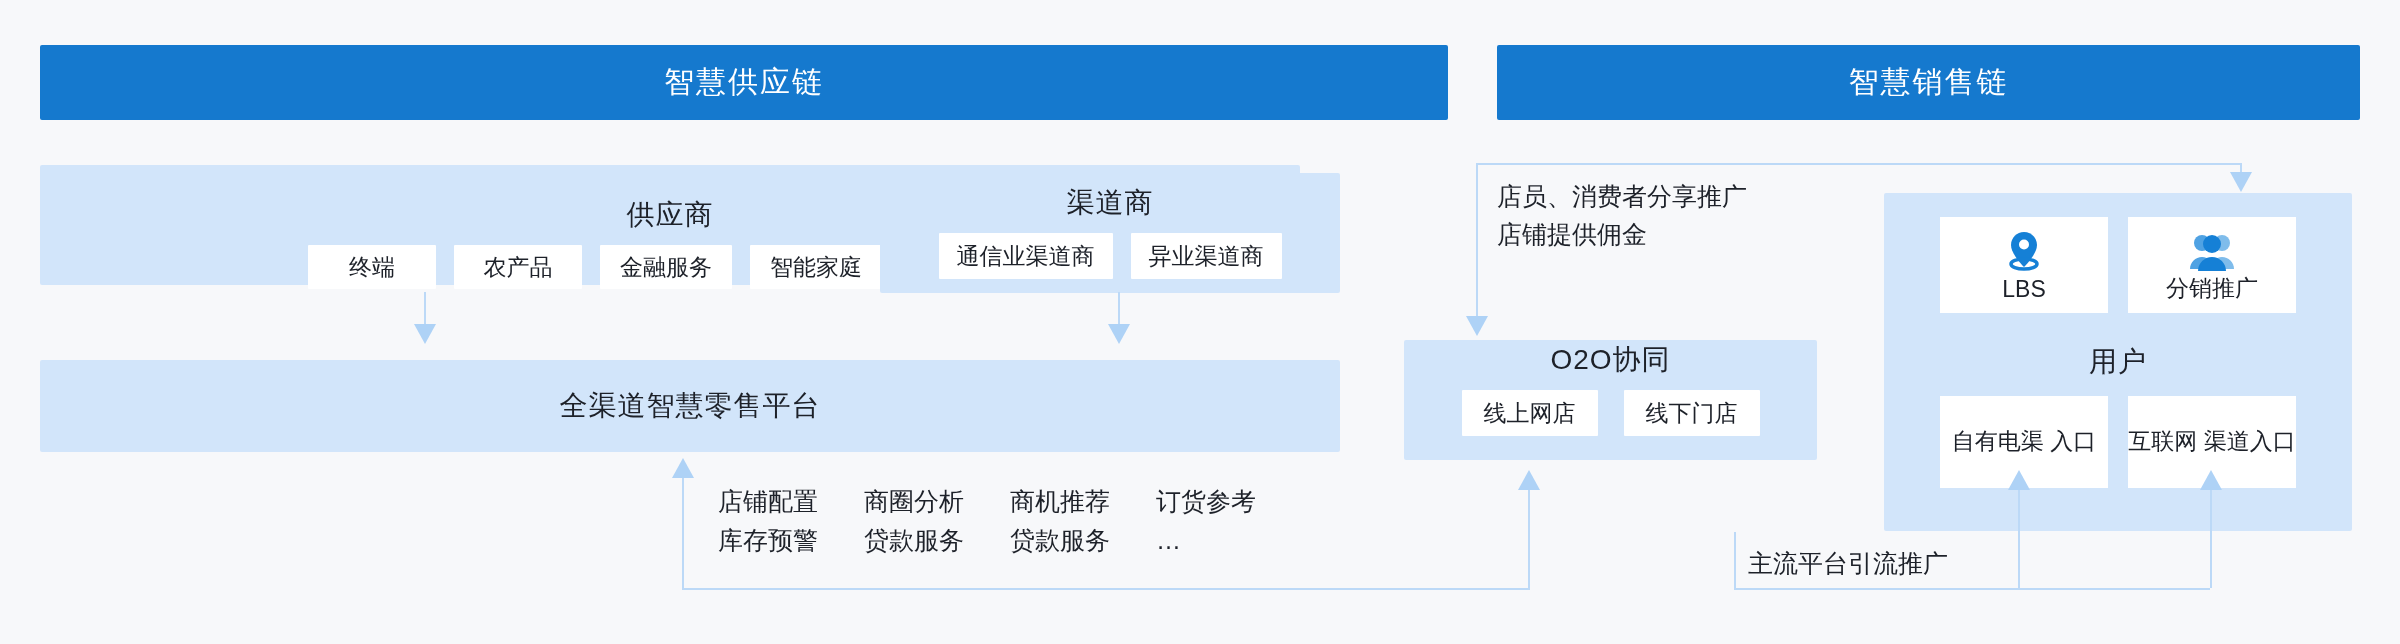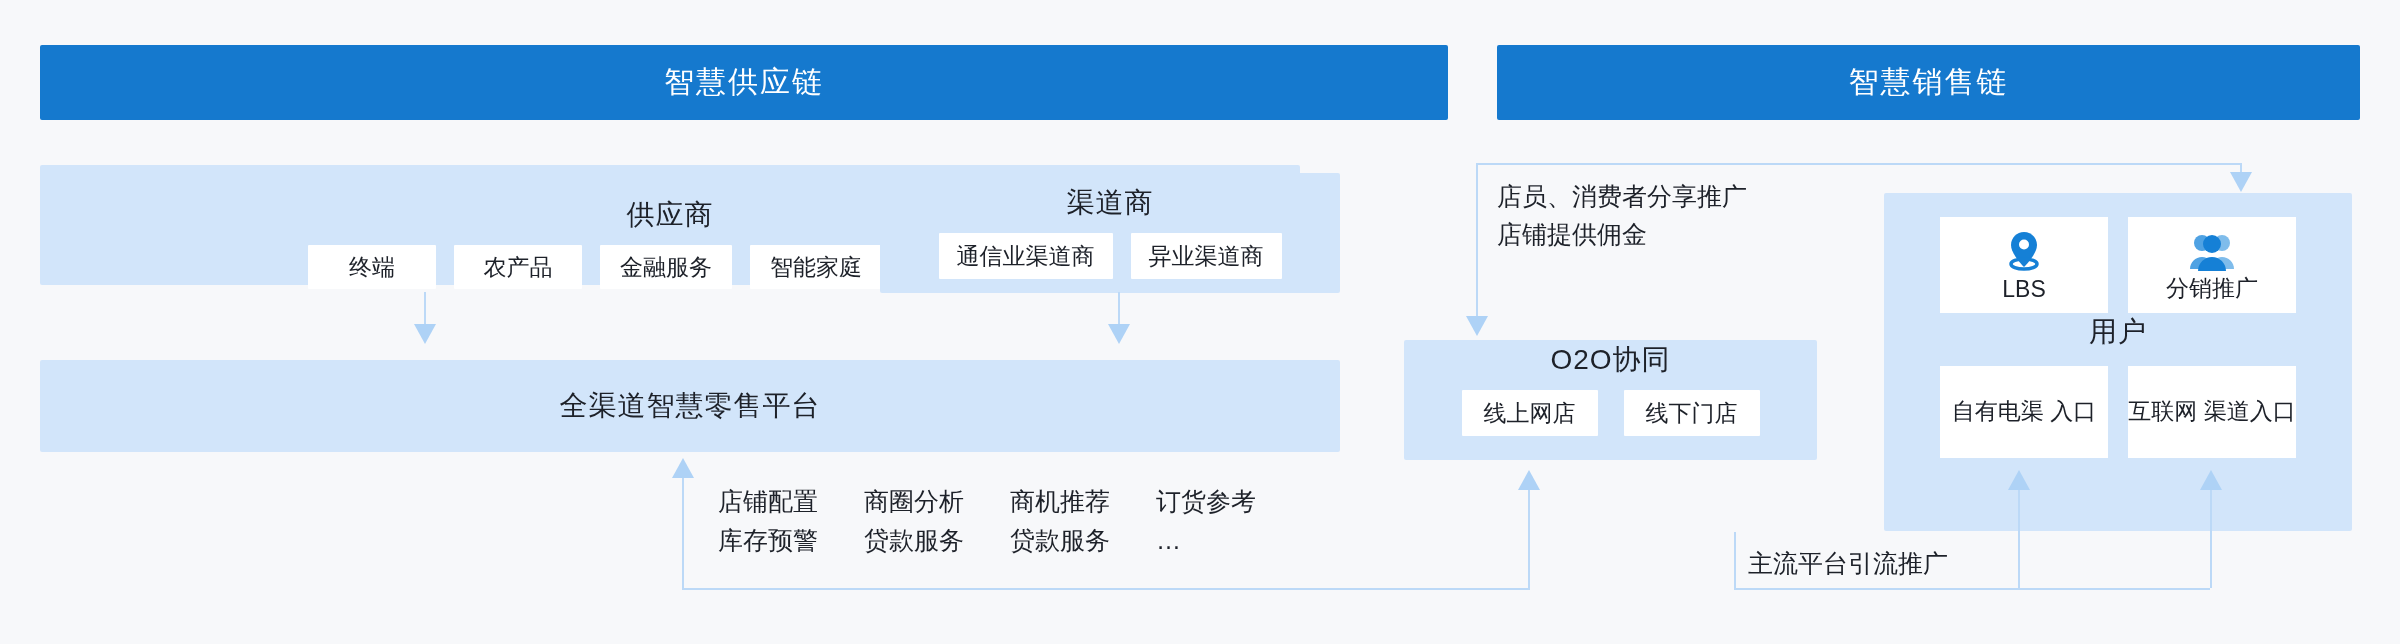--- a/index.html
+++ b/index.html
@@ -72,21 +72,21 @@
     padding-top:24px;box-sizing:border-box;justify-content:flex-start;
   }
   #panel-user .icon-row{display:flex;gap:20px;}
   .icon-card{
     background:#fff;width:168px;height:96px;
     display:flex;flex-direction:column;align-items:center;justify-content:center;
     gap:4px;
   }
   .icon-card .ic-label{font-size:23px;color:#1d2129;line-height:1;}
   .icon-card svg{display:block;}
-  #panel-user .panel-title{margin-top:5px;}
+  #panel-user .panel-title{margin-top:35px;}
   #panel-user .entry-row{display:flex;gap:20px;margin-top:20px;}
   .entry-card{
     background:#fff;width:168px;height:92px;
     display:flex;align-items:center;justify-content:center;
     text-align:center;font-size:23px;line-height:1.3;color:#1d2129;
   }
 
   
   .anno{
     position:absolute;font-size:25px;color:#1d2129;line-height:1.5;white-space:pre;

